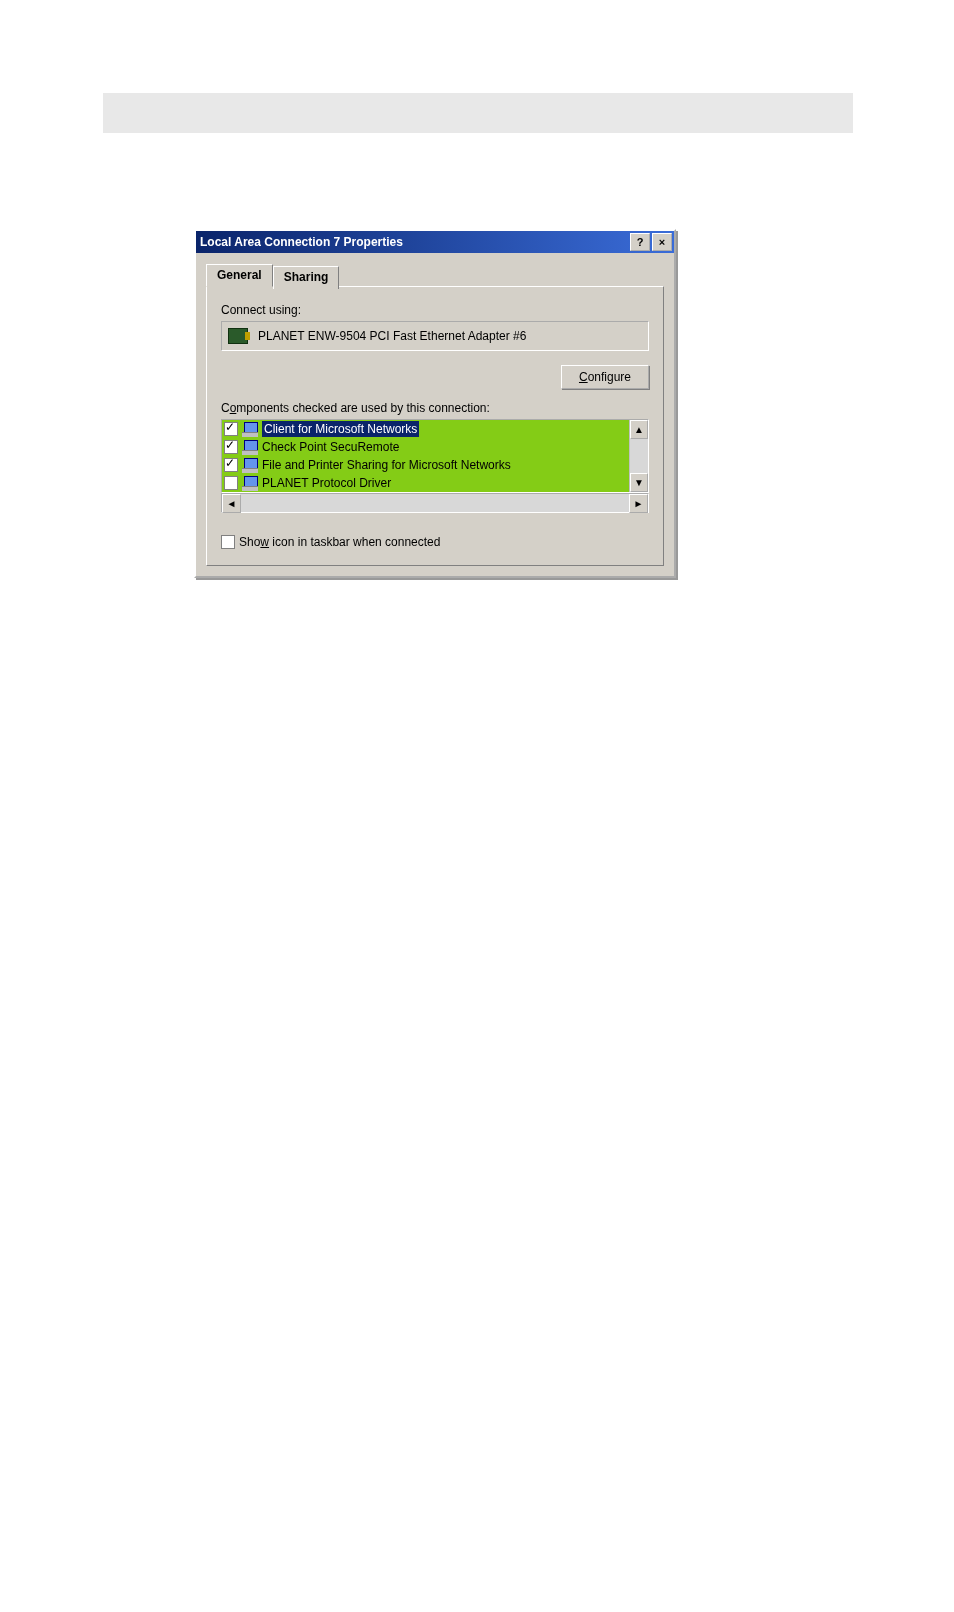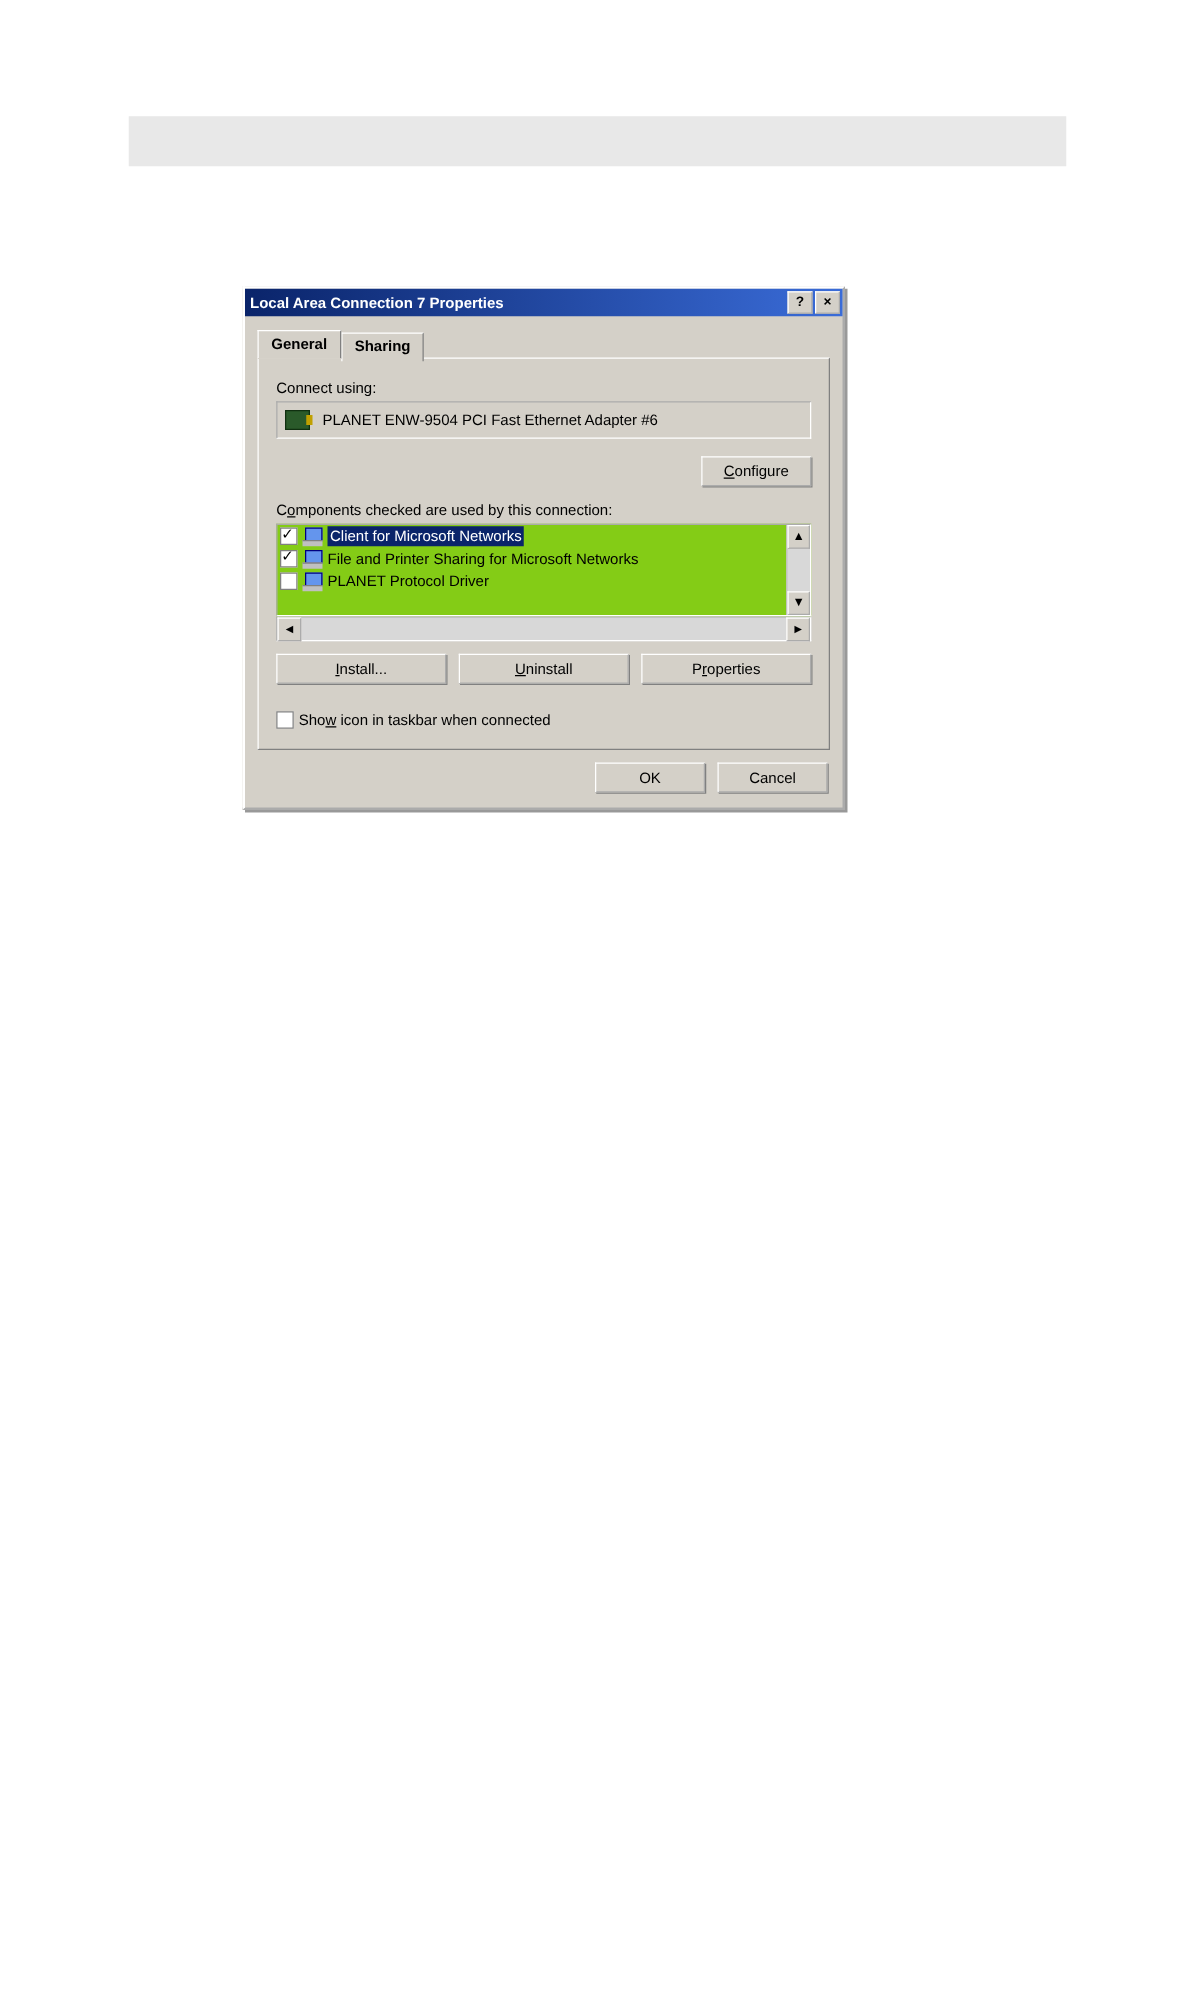--- a/index.html
+++ b/index.html
@@ -316,20 +316,28 @@
 
             <div class="list-row selected">
               <span class="chk checked"></span>
               <span class="comp-icon">
                   <span class="mon"></span>
                   <span class="base"></span>
                 </span>
               <span class="label-text">Client for Microsoft Networks</span>
             </div>
 
+            <div class="list-row">
+              <span class="chk checked"></span>
+              <span class="comp-icon">
+                  <span class="mon"></span>
+                  <span class="base"></span>
+                </span>
+              <span class="label-text">Check Point SecuRemote</span>
+            </div>
 
             <div class="list-row">
               <span class="chk checked"></span>
               <span class="comp-icon">
                   <span class="mon"></span>
                   <span class="base"></span>
                 </span>
               <span class="label-text">File and Printer Sharing for Microsoft Networks</span>
             </div>
 
@@ -348,40 +356,25 @@
             <div class="sbtn">▼</div>
           </div>
         </div>
         <div class="hsb">
           <div class="sbtn" style="width:17px;">◄</div>
           <div class="spacer"></div>
           <div class="sbtn" style="width:17px;">►</div>
         </div>
       </div>
 
-      <div class="btn-row">
-        <button class="btn">
-          <span class="u">I</span><span>nstall...</span>
-        </button>
-        <button class="btn">
-          <span class="u">U</span><span>ninstall</span>
-        </button>
-        <button class="btn">
-          <span>P</span><span class="u">r</span><span>operties</span>
-        </button>
-      </div>
 
 
       <div class="show-icon-row">
         <span class="chk"></span>
         <span>
           <span>Sho</span><span class="u">w</span><span> icon in taskbar when connected</span>
         </span>
       </div>
 
     </div>
   </div>
 
-  <div class="bottom-buttons">
-    <button class="btn"><span>OK</span></button>
-    <button class="btn"><span>Cancel</span></button>
-  </div>
 </div>
 
 </body></html>

